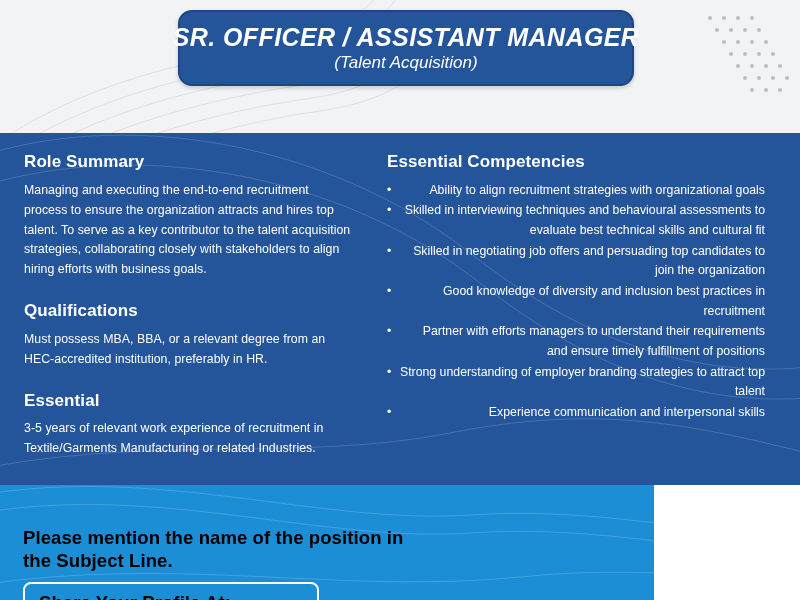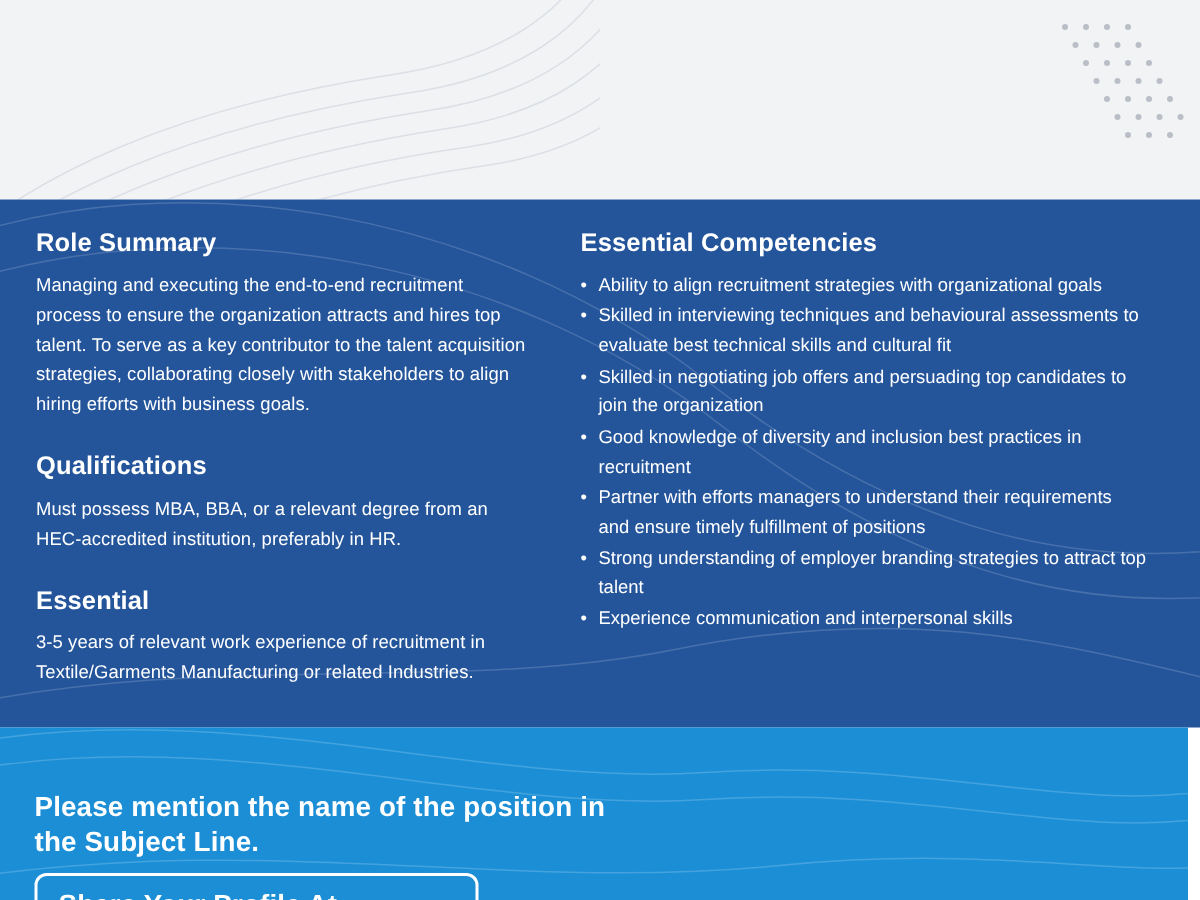--- a/index.html
+++ b/index.html
@@ -126,38 +126,39 @@
     margin: 0;
     padding: 0;
     list-style: none;
   }
   ul.comp-list li {
     position: relative;
     padding-left: 12px;
     font-size: 12.3px;
     line-height: 1.6;
     margin-bottom: 1px;
+    text-align: right;
   }
   ul.comp-list li::before {
     content: "\2022";
     position: absolute;
     left: 0;
     top: 0;
     font-size: 12.3px;
     line-height: 1.6;
   }
 
   
   .footer-band {
     position: absolute;
     left: 0; top: 485px;
-    width: 792px;
+    width: 654px;
     height: 115px;
     background: #1b8ed6;
-    color: #ffffff;
+    color: #000000;
     overflow: hidden;
   }
   .footer-swoosh {
     position: absolute;
     left: 0; top: 0;
     width: 800px; height: 115px;
     pointer-events: none;
     opacity: .18;
   }
   .footer-heading {
@@ -230,20 +231,24 @@
       <circle cx="43" cy="74" r="2"></circle>
         <circle cx="57" cy="74" r="2"></circle>
         <circle cx="71" cy="74" r="2"></circle>
         <circle cx="85" cy="74" r="2"></circle>
       <circle cx="50" cy="86" r="2"></circle>
         <circle cx="64" cy="86" r="2"></circle>
         <circle cx="78" cy="86" r="2"></circle>
     </g>
   </svg>
 
+  <div class="title-card">
+    <div class="title-main">SR. OFFICER / ASSISTANT MANAGER</div>
+    <div class="title-sub">(Talent Acquisition)</div>
+  </div>
 </div>
 
 <div class="body-band">
 
   <svg class="body-swoosh" viewBox="0 0 800 352" preserveAspectRatio="none">
     <g fill="none" stroke="#ffffff" stroke-width="1">
       <path d="M-40,30 C120,-30 330,10 470,120 C600,222 720,250 840,230"></path>
       <path d="M-40,60 C130,0 340,40 480,150 C610,252 730,280 850,260"></path>
       <path d="M-40,340 C140,300 300,330 450,300 C620,266 720,300 850,330"></path>
     </g>

